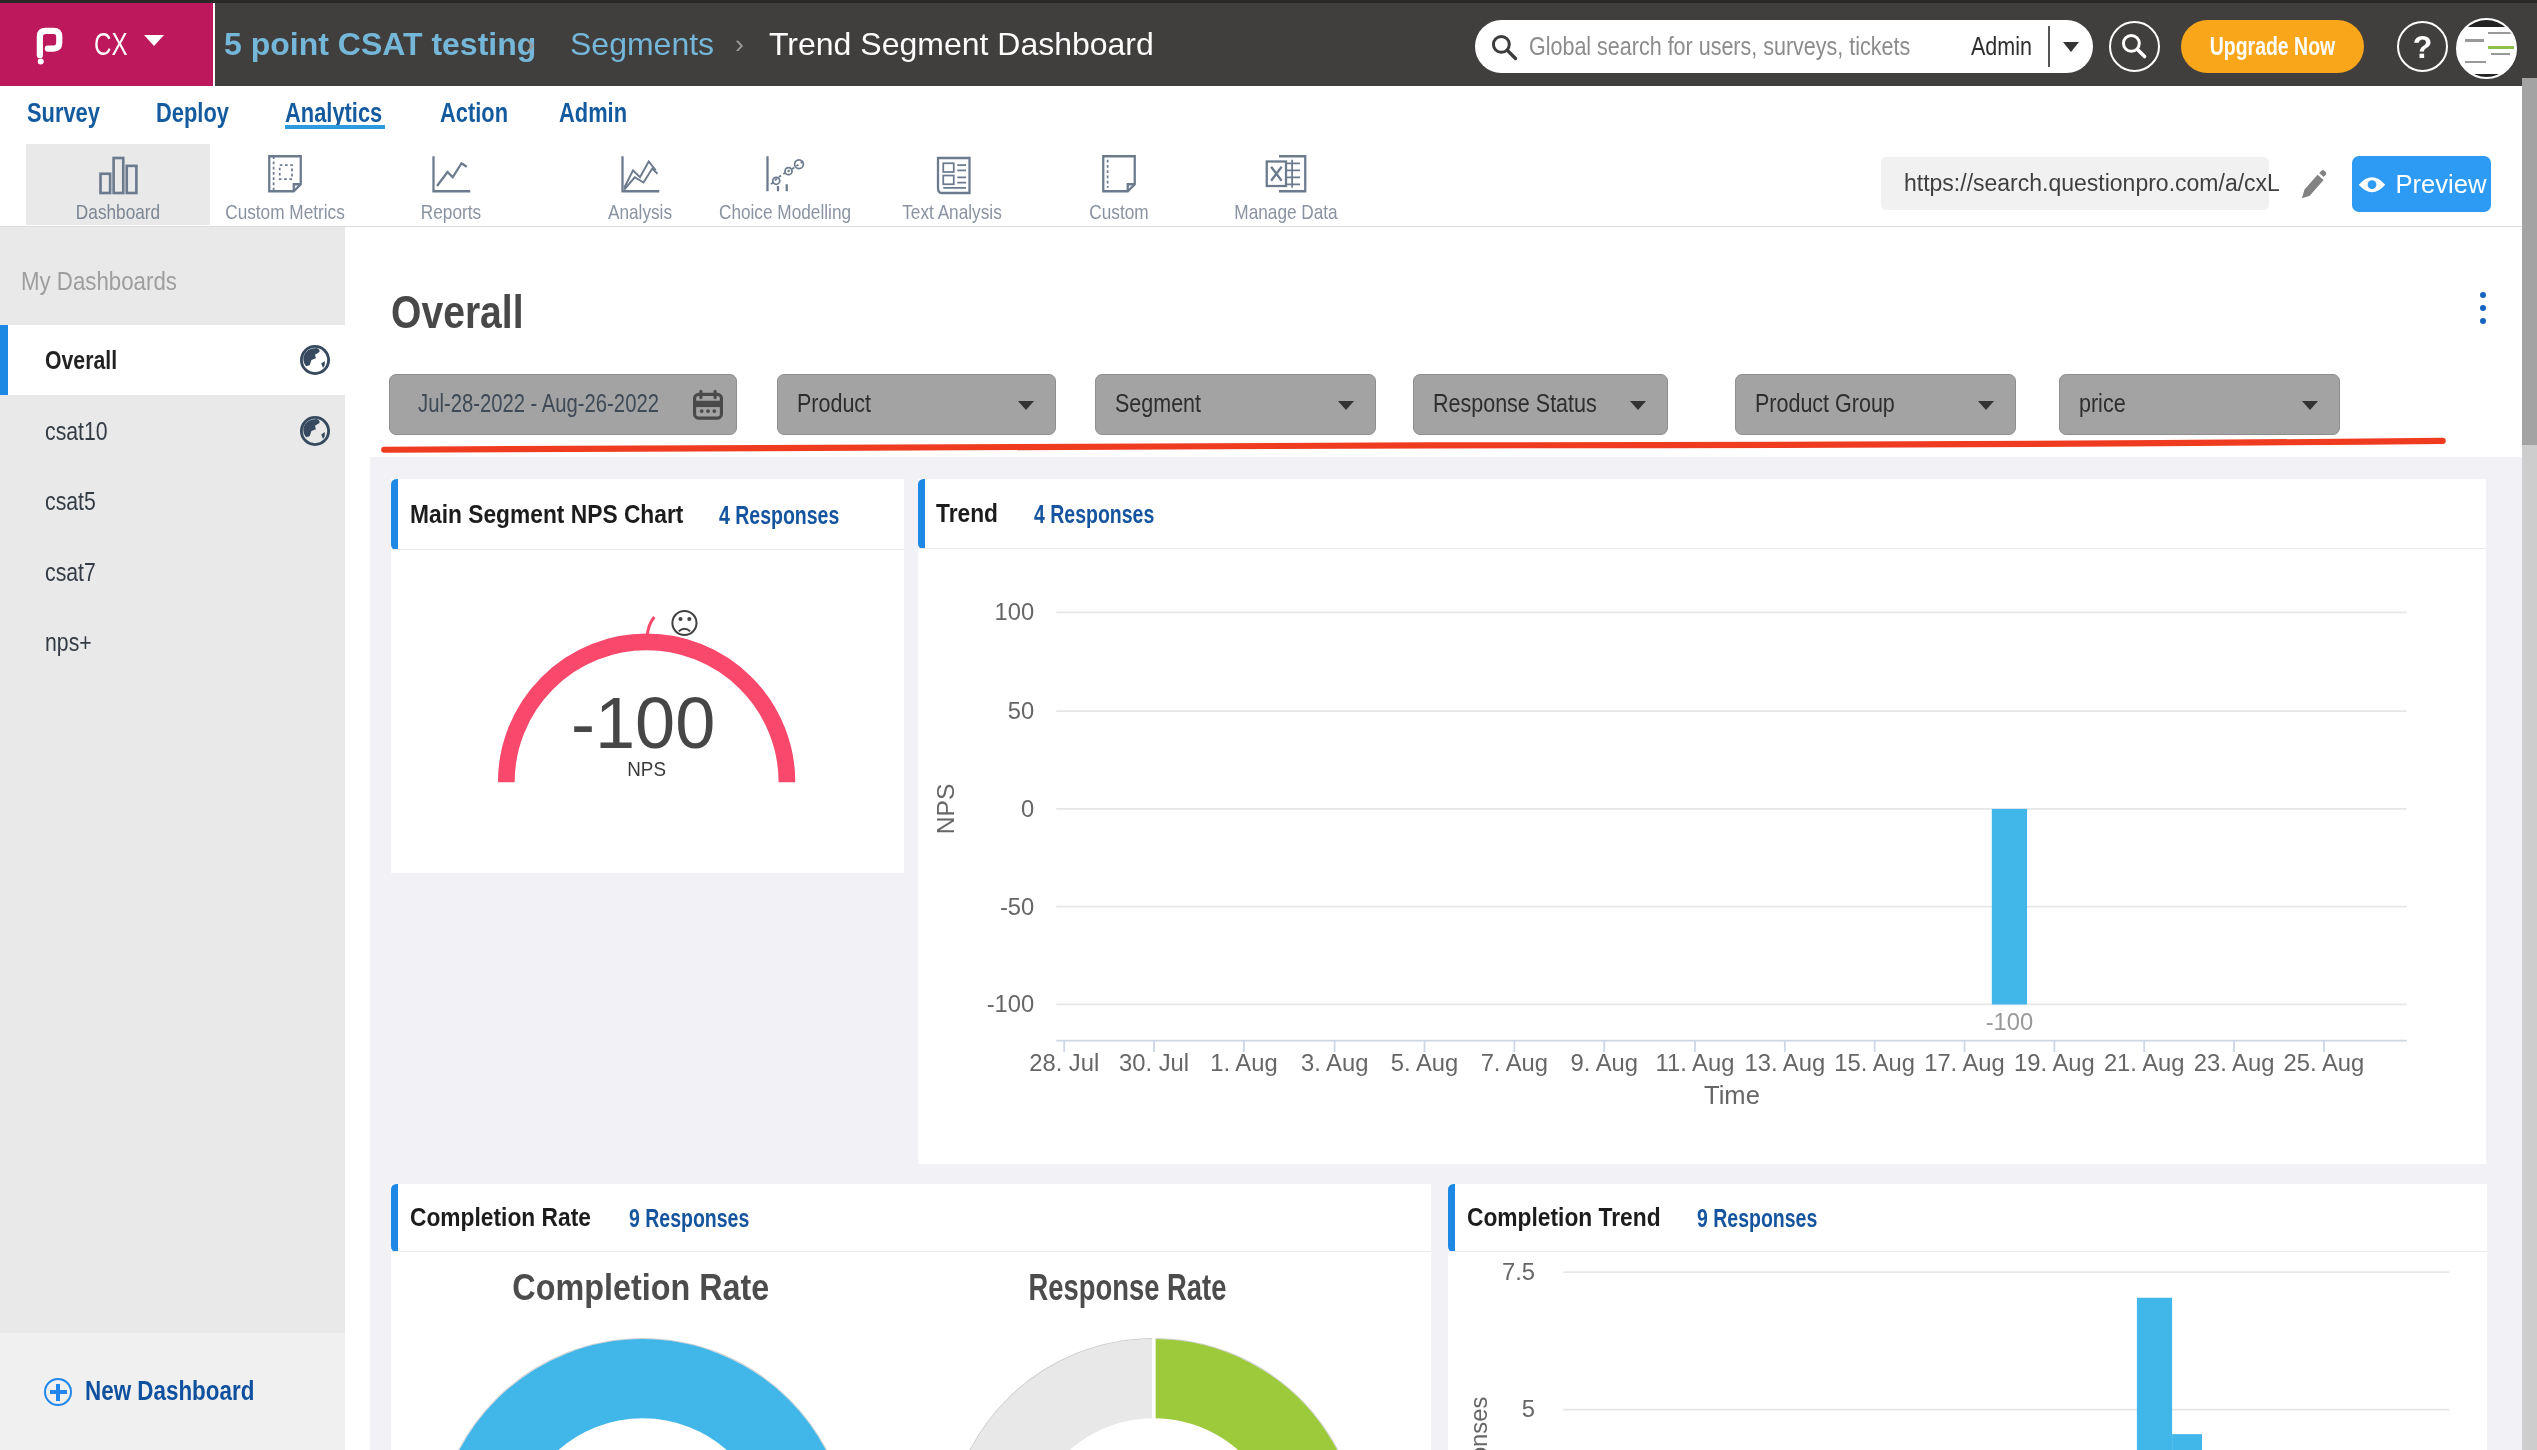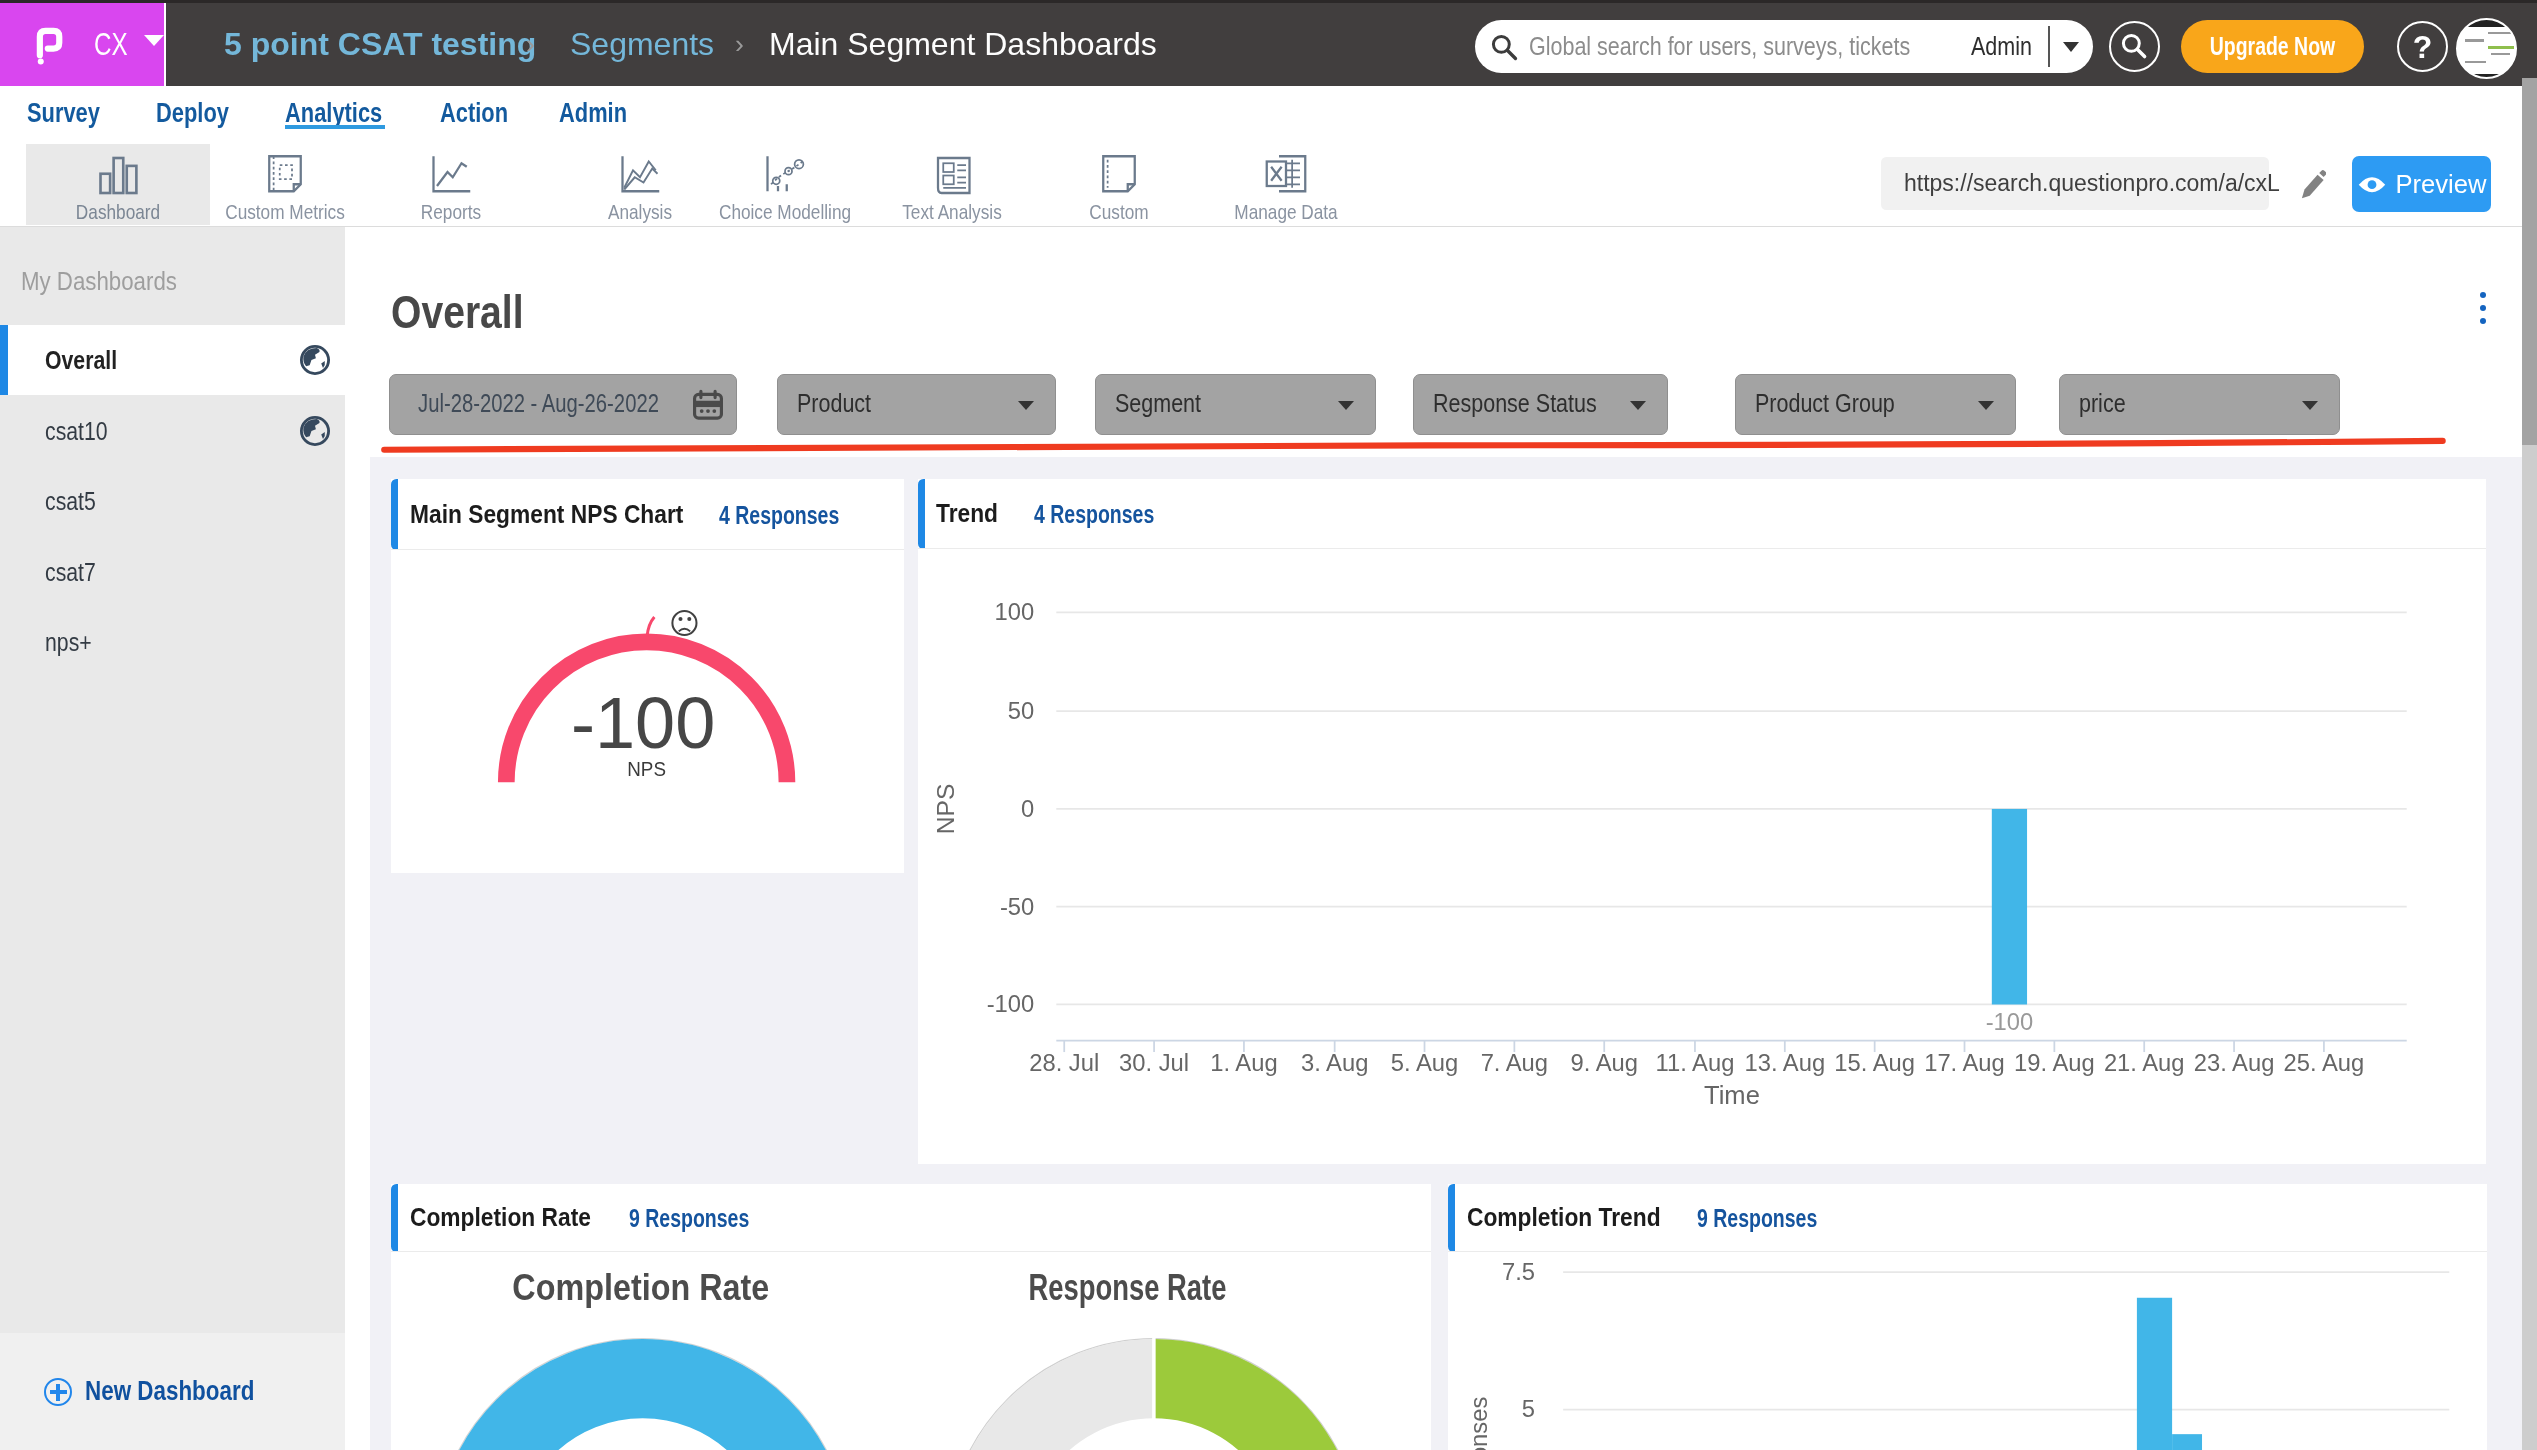--- a/index.html
+++ b/index.html
@@ -1,21 +1,21 @@
 <!DOCTYPE html>
 <html style="font-size:14px"><head>
 <meta charset="utf-8">
 <style>
   * { margin:0; padding:0; box-sizing:border-box; }
   html,body { width:2538px; height:1450px; overflow:hidden; font-family:"Liberation Sans", sans-serif; background:#fff; }
   .abs { position:absolute; }
   
   .hdr { position:absolute; left:0; top:0; width:2538px; height:86px; background:#413e3e; }
   .hdrstrip { position:absolute; left:0; top:0; width:2538px; height:2.6px; background:#2b2828; }
-  .logo { position:absolute; left:0; top:2.6px; width:166px; height:84px; background:#d946ef; border-right:2.6px solid #fff; }
+  .logo { position:absolute; left:0; top:2.6px; width:215px; height:84px; background:#be185d; border-right:2.6px solid #fff; }
   .crumb { position:absolute; top:0; height:86px; line-height:89px; font-size:32px; }
   .crumb.lt { color:#74b7d9; }
   .crumb.wt { color:#fdfdfd; }
   .crumb.sep { color:#9a9a9a; font-size:26.4px; }
   .spill { position:absolute; left:1475px; top:20px; width:618px; height:53px; background:#fff; border-radius:26.4px; }
   .spill .ph { position:absolute; left:54px; top:0; height:53px; line-height:53px; color:#8c8c8c; font-size:25px; }
   .spill .adm { position:absolute; left:496px; top:0; height:53px; line-height:53px; color:#2e2e2e; font-size:25px; }
   .spill .div { position:absolute; left:573px; top:6.2px; width:1.8px; height:41px; background:#555; }
   .circ { position:absolute; border:2.6px solid #fff; border-radius:50%; }
   .upg { position:absolute; left:2181px; top:20px; width:183px; height:53px; background:#f9a61a; border-radius:26.4px; color:#fff; font-size:25.6px; font-weight:bold; text-align:center; line-height:53px; }
@@ -61,21 +61,21 @@
     <path d="M5.5 33 L5.5 12 Q5.5 5.5 12 5.5 L21 5.5 Q27.5 5.5 27.5 12 L27.5 19 Q27.5 25.5 21 25.5 L14.5 25.5" fill="none" stroke="#fff" stroke-width="7" stroke-linecap="round"></path>
     <circle cx="6.5" cy="40" r="3.4" fill="#fff"></circle>
   </svg>
   <div class="abs" style="left:94px;top:0;height:84px;line-height:84px;font-size:31px;color:#fff;transform:scaleX(.78);transform-origin:0 50%;">CX</div>
   <div class="abs" style="left:144px;top:32px;width:0;height:0;border-left:10.6px solid transparent;border-right:10.6px solid transparent;border-top:11.5px solid #fff;"></div>
 </div>
 <div class="crumb lt" style="left:224px;font-weight:bold;">5 point CSAT testing</div>
 <div class="crumb sep" style="left:526px;">›</div>
 <div class="crumb lt" style="left:570px;">Segments</div>
 <div class="crumb sep" style="left:735px;">›</div>
-<div class="crumb wt" style="left:769px;">Main Segment Dashboards</div>
+<div class="crumb wt" style="left:769px;">Trend Segment Dashboard</div>
 <div class="spill">
   <svg width="30" height="30" viewBox="0 0 34 34" style="position:absolute;left:14px;top:11.5px">
     <circle cx="14" cy="14" r="9" fill="none" stroke="#3c3c3c" stroke-width="3.4"></circle>
     <line x1="21" y1="21" x2="30" y2="30" stroke="#3c3c3c" stroke-width="3.8" stroke-linecap="round"></line>
   </svg>
   <div class="ph"><span style="display:inline-block;transform:scaleX(.86);transform-origin:0 50%;">Global search for users, surveys, tickets</span></div>
   <div class="adm"><span style="display:inline-block;transform:scaleX(.86);transform-origin:0 50%;">Admin</span></div>
   <div class="div"></div>
   <div class="abs" style="left:588px;top:22px;width:0;height:0;border-left:8.8px solid transparent;border-right:8.8px solid transparent;border-top:10.6px solid #333;"></div>
 </div>

